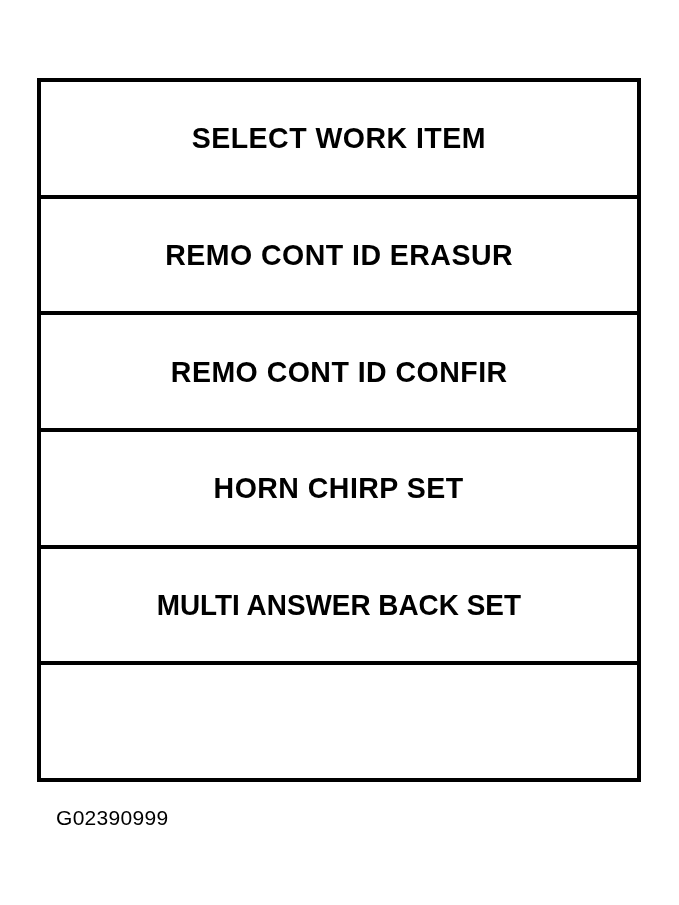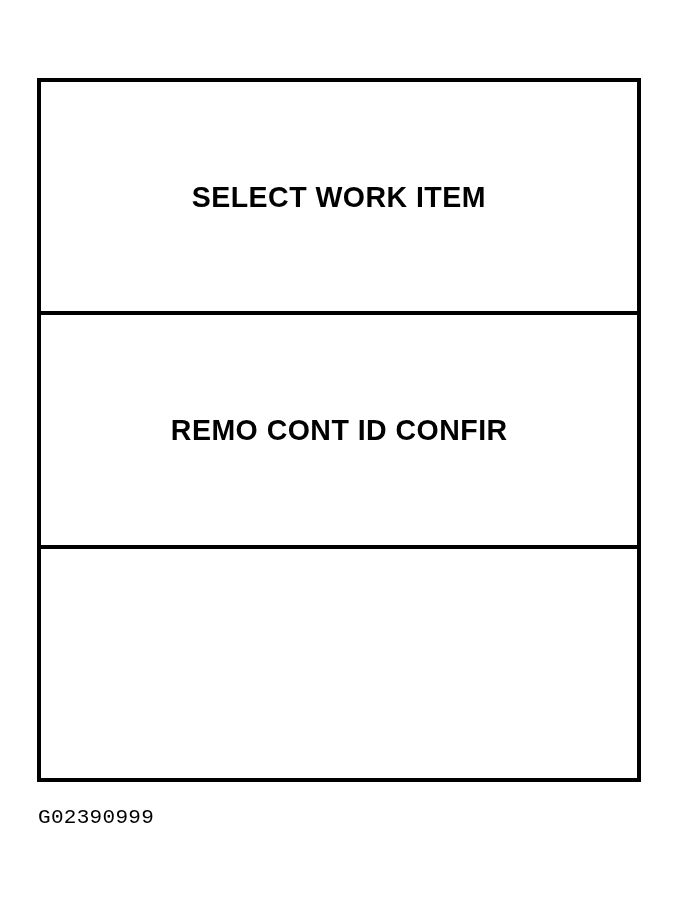--- a/index.html
+++ b/index.html
@@ -71,23 +71,23 @@
 
   
   .menu-row.wide .menu-row-label {
     letter-spacing: 0px;
     transform: scaleX(0.93);
   }
 
   
   .figure-caption {
     position: absolute;
-    left: 38px;
+    left: 56px;
     top: 805px;
-    font-family: Liberation Mono, monospace;
+    font-family: Liberation Sans, sans-serif;
     font-weight: normal;
     font-size: 21px;
     line-height: 26px;
     color: #000000;
     letter-spacing: 0.3px;
     white-space: nowrap;
     -webkit-font-smoothing: none;
   }
 </style>
 </head>
@@ -95,27 +95,36 @@
 
 <div id="screen">
 
   <div class="menu-frame">
 
     <div class="menu-row header">
       <span class="menu-row-label">SELECT WORK ITEM</span>
     </div>
 
 
+    <div class="menu-row">
+      <span class="menu-row-label">REMO CONT ID ERASUR</span>
+    </div>
 
     <div class="menu-row">
       <span class="menu-row-label">REMO CONT ID CONFIR</span>
     </div>
 
+    <div class="menu-row">
+      <span class="menu-row-label">HORN CHIRP SET</span>
+    </div>
 
 
+    <div class="menu-row wide">
+      <span class="menu-row-label">MULTI ANSWER BACK SET</span>
+    </div>
 
     <div class="menu-row empty">
       
     </div>
 
   </div>
 
   <div class="figure-caption">G02390999</div>
 
 </div>

